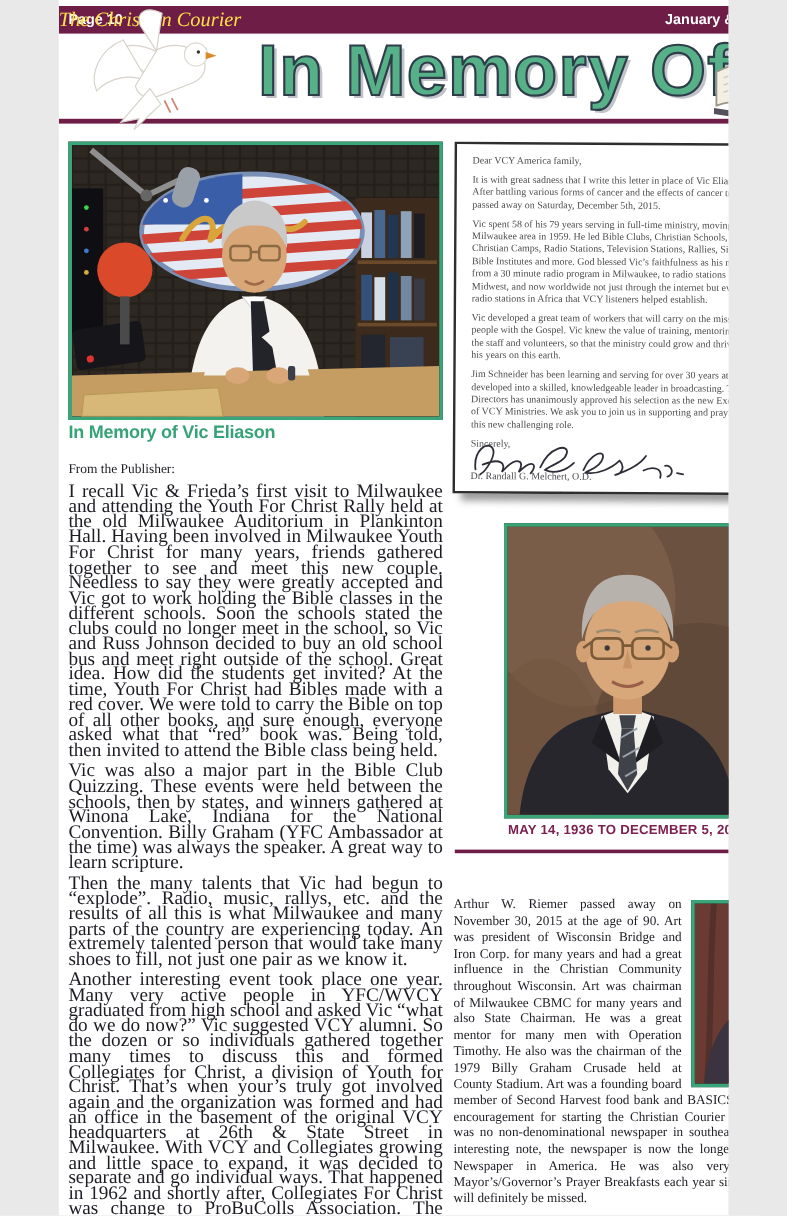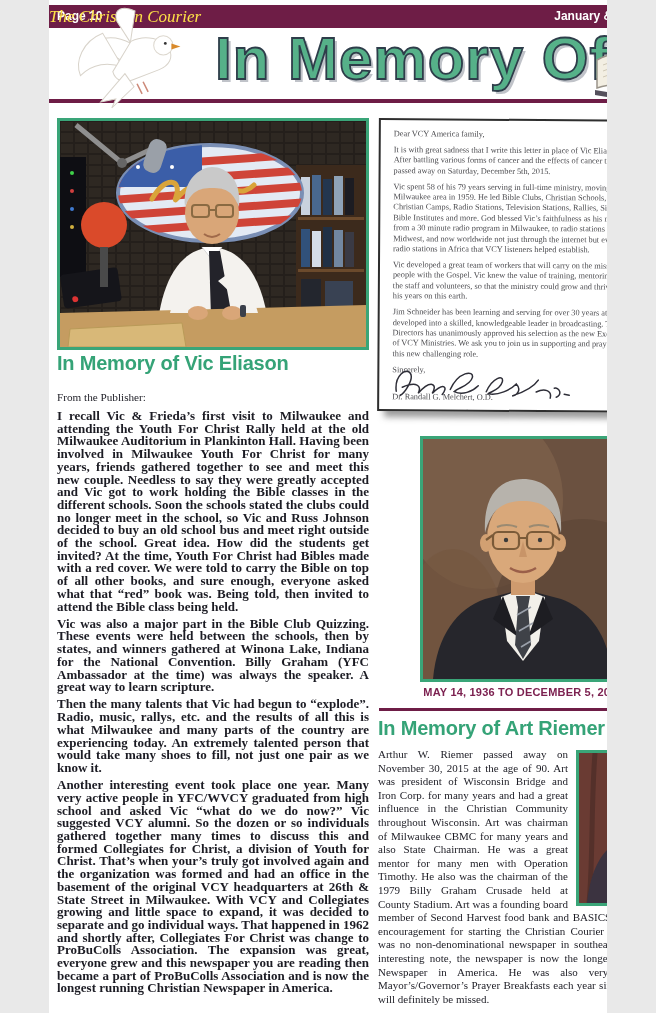--- a/index.html
+++ b/index.html
@@ -25,23 +25,23 @@
   
   .framed{border:3px solid var(--photo-border-green);background:#222;}
   .studio-photo{position:absolute;left:8px;top:118px;width:306px;height:226px;}
   .portrait-photo{position:absolute;left:371px;top:436px;width:200px;height:240px;}
   .portrait-caption{position:absolute;left:356px;top:686px;width:236px;text-align:center;
         font:bold 11px "Liberation Sans",sans-serif;color:var(--caption-maroon);letter-spacing:.2px;}
 
   
   .vic-col{position:absolute;left:8px;top:352px;width:312px;}
   h2.section{margin:0 0 7px 0;font-family:"Liberation Sans",sans-serif;font-weight:bold;
-        font-size:20px;color:var(--heading-green);letter-spacing:-.2px;}
+        font-size:15px;color:var(--heading-green);letter-spacing:-.2px;}
   .byline{margin:16px 0 7px 0;font-size:11.2px;}
-  .bodytext p{margin:0 0 4.5px 0;font-size:13px;line-height:12.7px;text-align:justify;font-weight:bold;}
+  .bodytext p{margin:0 0 4.5px 0;font-size:16px;line-height:12.7px;text-align:justify;}
 
   
   .letter{position:absolute;left:329px;top:119px;width:302px;height:293px;box-sizing:border-box;
         background:#fff;border:2.5px solid #2e2e2e;box-shadow:7px 6px 6px rgba(75,75,75,.55);
         transform:rotate(.35deg);padding:9px 13px 6px 13px;color:#4c4c50;overflow:hidden;}
   .letter p{margin:0 0 5.5px 0;font-size:8.3px;line-height:10.4px;text-align:left;}
   .sig-row{position:relative;height:16px;margin-top:1px;}
   .sig-svg{position:absolute;left:-4px;top:-13px;width:185px;height:38px;}
   .signer{margin:0;font-size:8.5px;line-height:10.6px;}
 
@@ -238,21 +238,20 @@
     </g>
     <circle cx="83" cy="101" r="2.2" fill="#3a3a3a"></circle>
       <circle cx="117" cy="101" r="2.2" fill="#3a3a3a"></circle>
     <path d="M74 88 q9 -4 20 0 M106 88 q9 -4 20 0" stroke="#9a8a72" stroke-width="2" fill="none"></path>
     <path d="M100 102 l4 16 h-8 z" fill="#c89468"></path>
     <path d="M87 129 q13 8 26 0" stroke="#9a5f49" stroke-width="2.5" fill="none"></path>
   </svg>
   <div class="portrait-caption">MAY 14, 1936  TO  DECEMBER 5, 2015</div>
 
   <div class="col-rule"></div>
-  <h2 class="section art-heading">In Memory of Art Riemer</h2>
 
   <section class="art-body">
     <svg class="art-photo framed" viewBox="0 0 118 150" preserveAspectRatio="none">
       <rect width="118" height="150" fill="#6a3b33"></rect>
       <path d="M16 0 C12 50 14 110 10 150 M34 0 C30 60 34 100 30 150 M78 0 C82 40 80 60 84 86" stroke="#54302a" stroke-width="5" fill="none"></path>
       <rect x="92" y="0" width="26" height="150" fill="#c19a66"></rect>
       <rect x="92" y="92" width="26" height="58" fill="#4a3a2a"></rect>
       <path d="M8 150 C12 110 28 90 50 84 L80 84 C100 90 110 112 112 150 Z" fill="#3b3340"></path>
       <path d="M46 87 L58 82 L70 88 L66 120 L56 132 L50 118 Z" fill="#efece4"></path>
       <path d="M48 88 L56 112 L42 100 Z" fill="#2e2832"></path>

